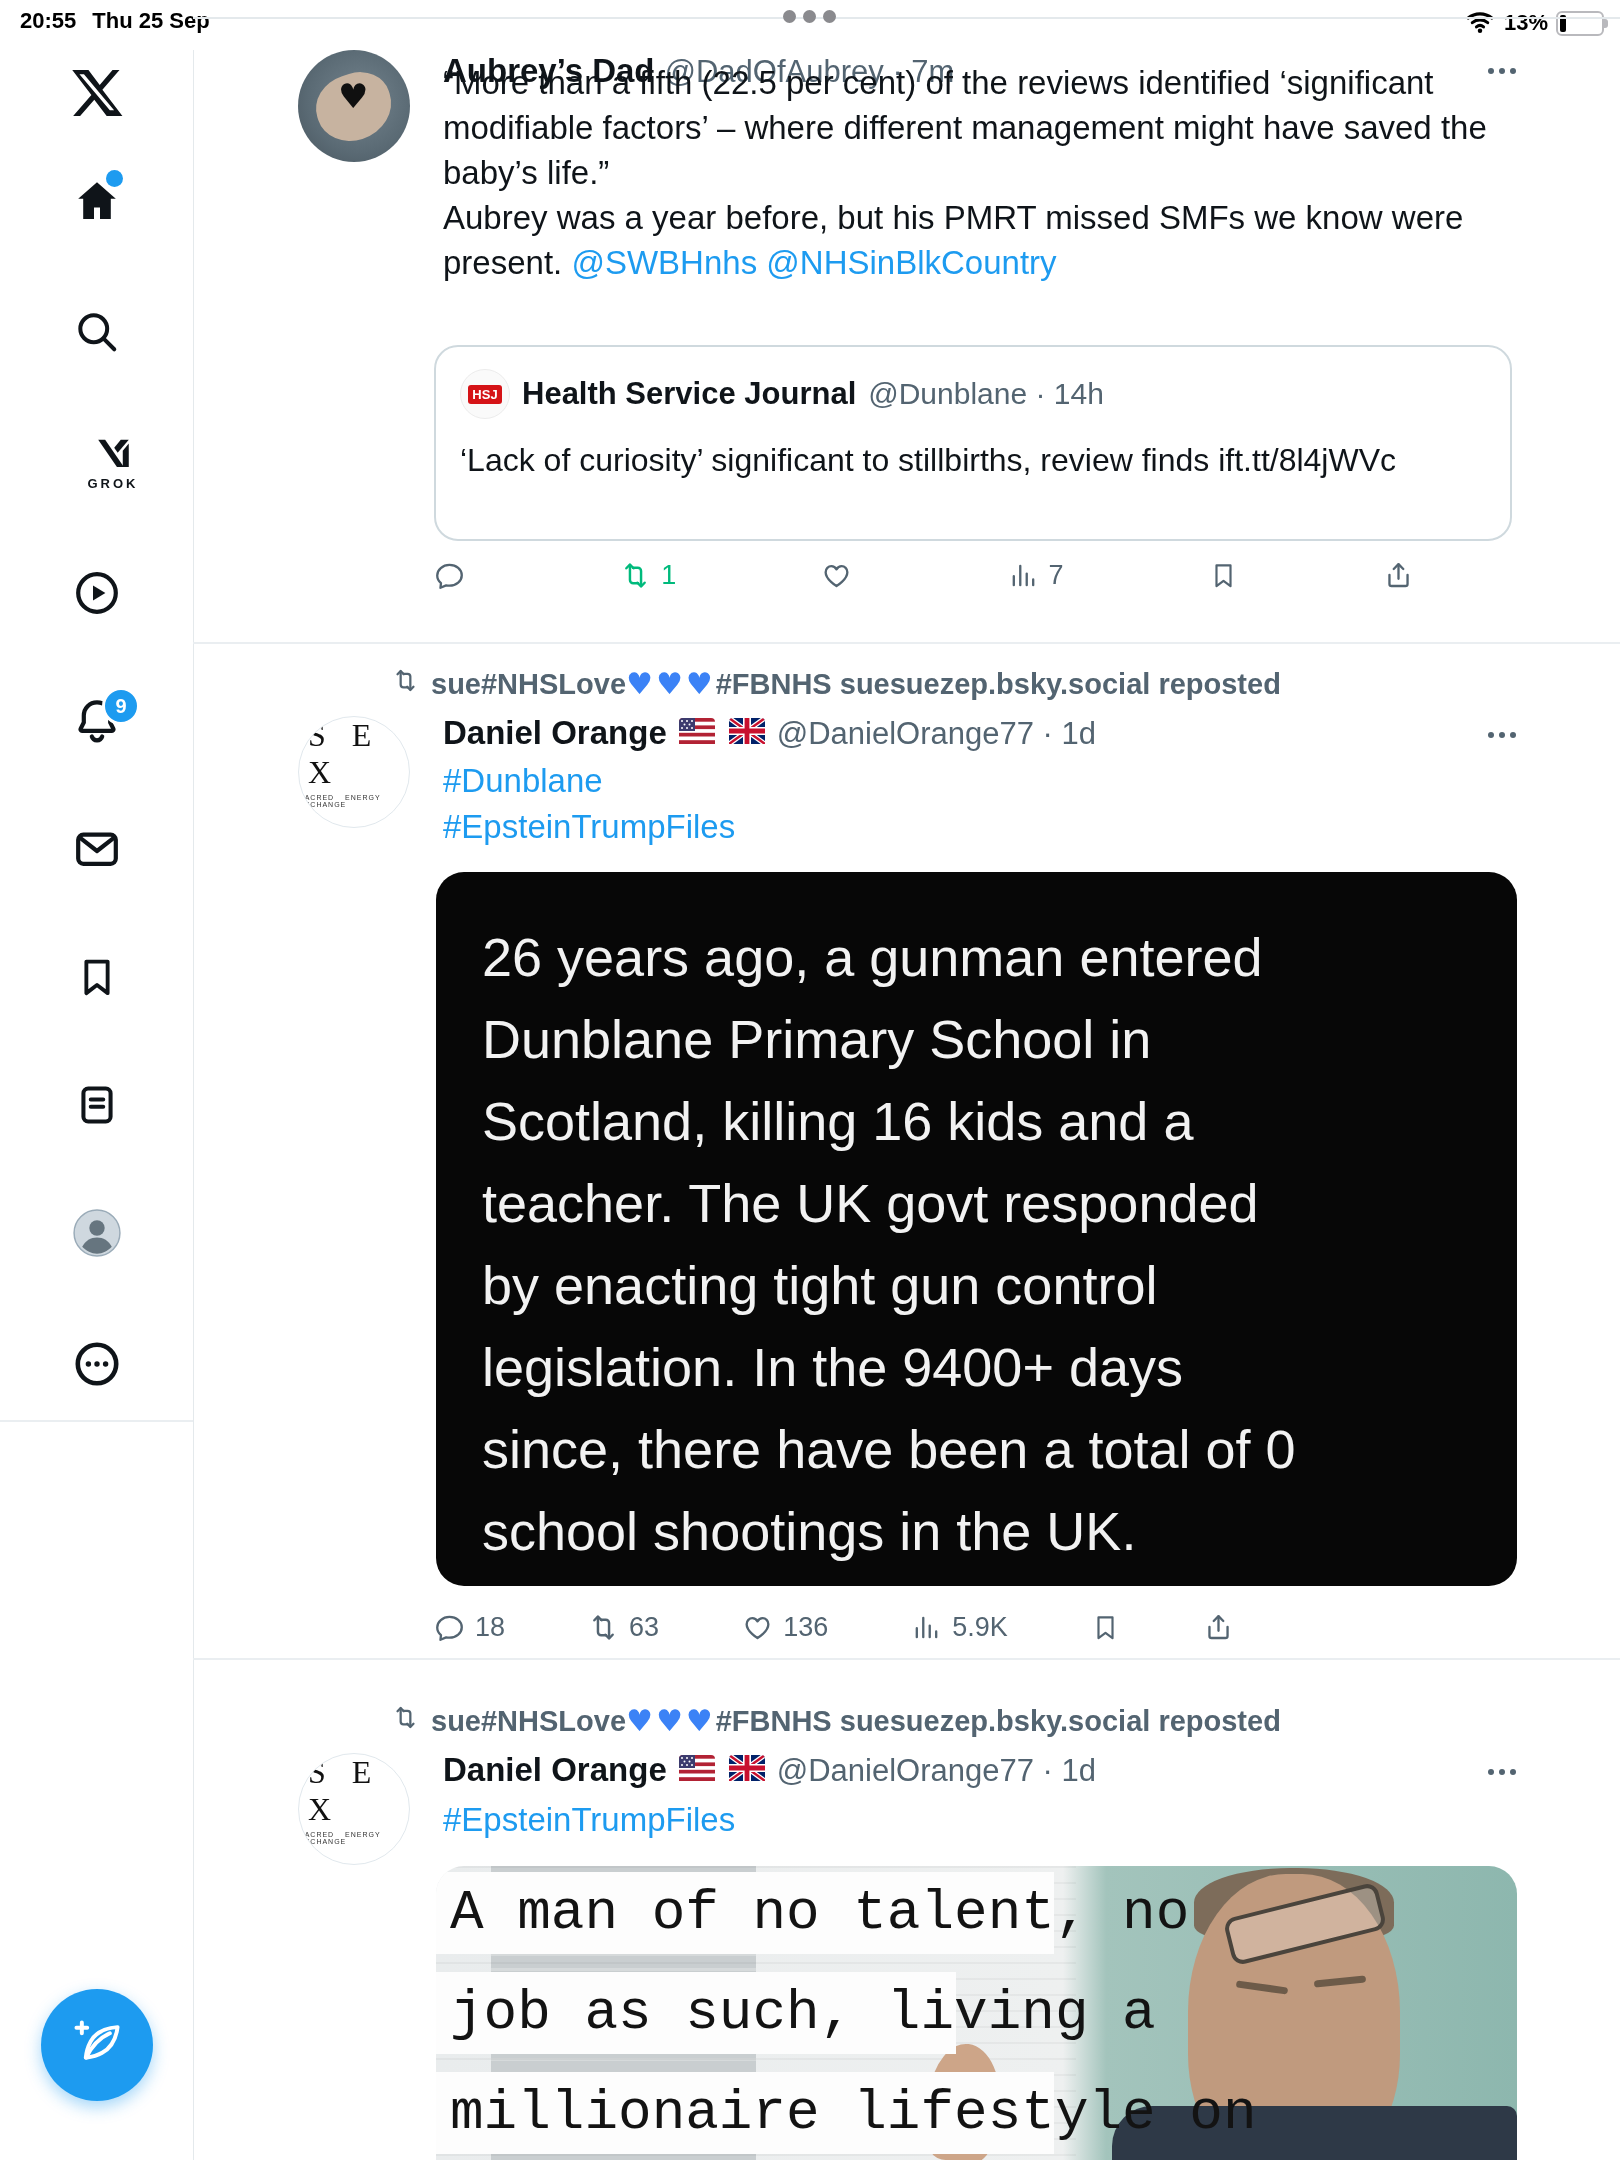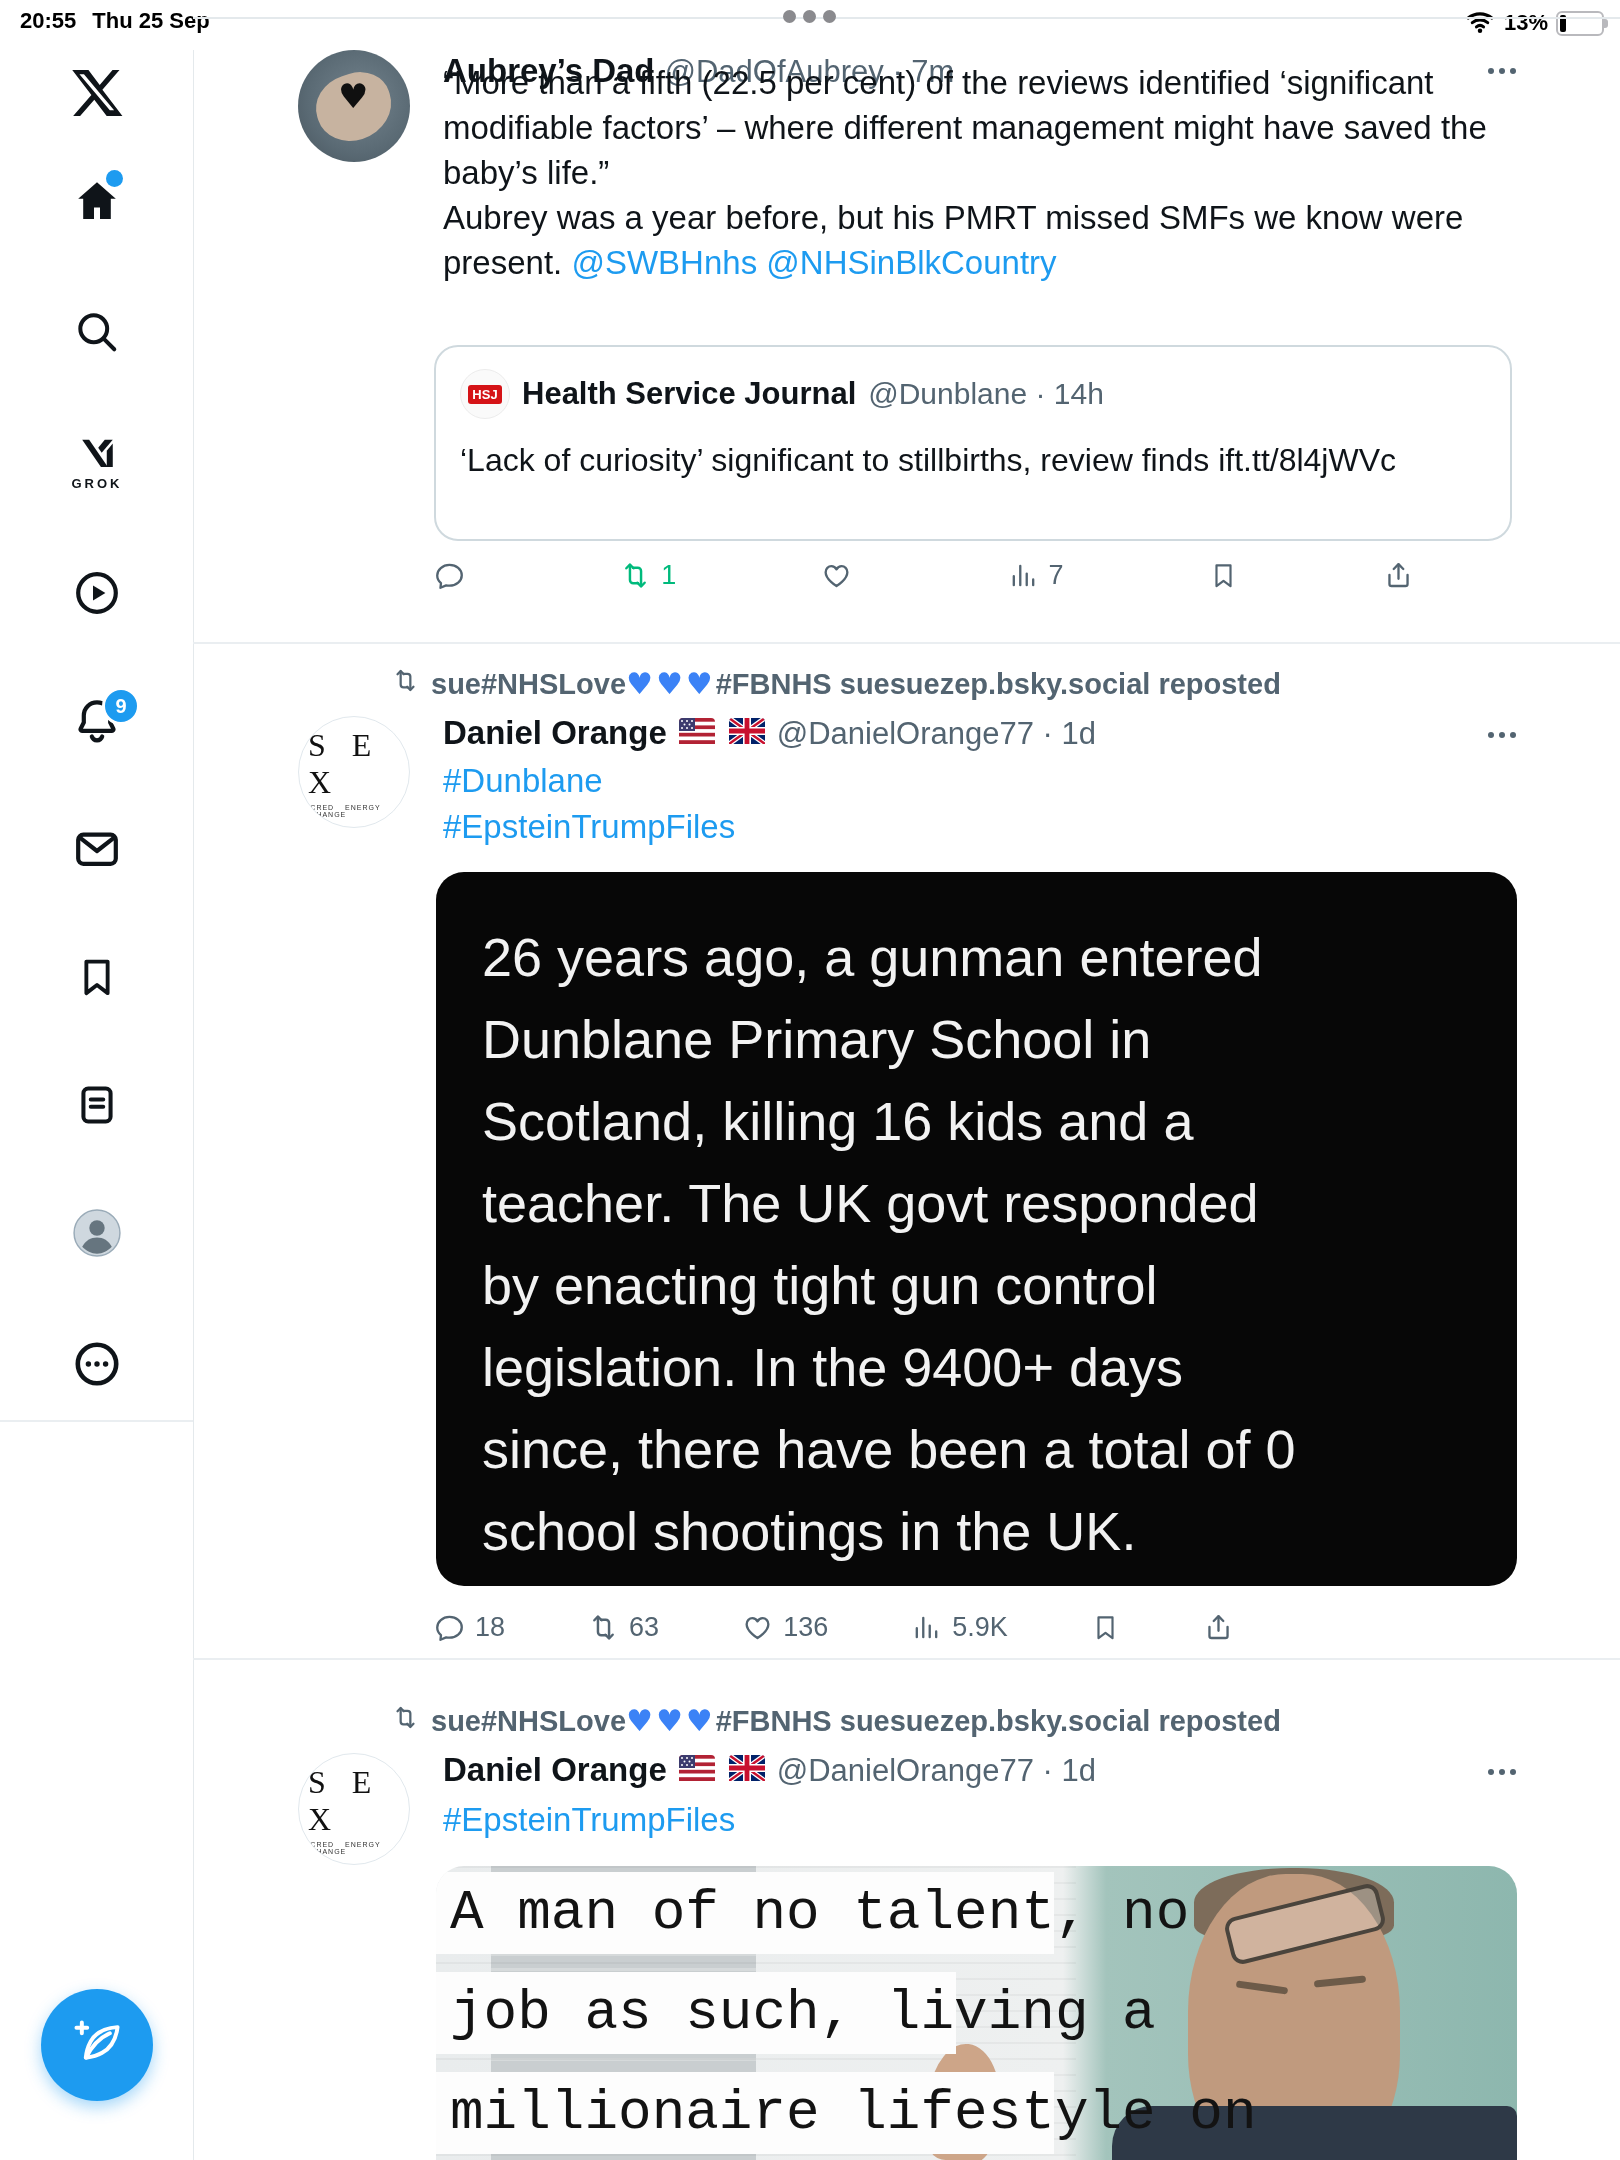--- a/index.html
+++ b/index.html
@@ -31,21 +31,21 @@
          color:#fff;font-size:20px;font-weight:600;display:flex;align-items:center;justify-content:center;border:3px solid #fff;}
   .home-dot{position:absolute;left:106px;top:170px;width:17px;height:17px;border-radius:50%;background:#1d9bf0;}
   .fab{left:41px;top:1989px;width:112px;height:112px;border-radius:50%;background:#1d9bf0;
        display:flex;align-items:center;justify-content:center;box-shadow:0 6px 16px rgba(29,155,240,.4);}
 
   
   .avatar{width:112px;height:112px;border-radius:50%;overflow:hidden;}
   .avatar-hand{background:radial-gradient(circle at 55% 45%,#74848e 0%,#5a6a74 60%,#47545d 100%);position:relative;}
   .avatar-hand .palm{position:absolute;left:18px;top:24px;width:76px;height:66px;background:#c7b3a0;border-radius:50% 45% 55% 50%;transform:rotate(-18deg);}
   .avatar-hand .heart{position:absolute;left:40px;top:26px;font-size:34px;color:#101010;font-family:"DejaVu Sans",sans-serif;}
-  .avatar-sex{background:#fff;border:1px solid #e1e8ed;box-sizing:border-box;display:flex;flex-direction:column;align-items:center;justify-content:center;}
+  .avatar-sex{background:#fff;border:1px solid #e1e8ed;box-sizing:border-box;display:flex;flex-direction:column;align-items:center;justify-content:flex-start;}
   .avatar-sex .sex{font-family:"Liberation Serif","DejaVu Serif",serif;font-size:32px;letter-spacing:9px;color:#111;margin-left:9px;}
   .avatar-sex .sexsub{font-size:7px;letter-spacing:1px;word-spacing:8px;color:#333;margin-top:3px;}
 
   .t-header{display:flex;align-items:baseline;gap:10px;white-space:nowrap;}
   .t-name{font-size:33px;font-weight:700;color:#0f1419;}
   .t-handle{font-size:31px;color:#536471;}
   .more-dots{display:flex;gap:5px;}
   .more-dots i{width:6px;height:6px;border-radius:50%;background:#536471;}
 
   .t-body{font-size:33px;line-height:45px;white-space:pre-wrap;width:1060px;color:#0f1419;}
@@ -136,21 +136,21 @@
         <path d="M12 2.6L2.6 10.9h2.5V21h5.4v-5.8h3v5.8h5.4V10.9h2.5z"></path>
       </svg>
   </div>
   <div class="abs home-dot"></div>
   <div class="abs side-item" style="left:97px;top:332px;">
     <svg width="46" height="46" viewBox="0 0 24 24" fill="none" stroke="#0f1419" stroke-width="2.1" stroke-linecap="round">
         <circle cx="10.3" cy="10.3" r="7"></circle>
         <path d="M15.6 15.6l5.4 5.4"></path>
       </svg>
   </div>
-  <div class="abs side-item" style="left:97px;top:462px;">
+  <div class="abs side-item" style="left:113px;top:462px;">
     <svg width="44" height="40" viewBox="0 0 24 22" fill="#0f1419">
         <path d="M3.6 3.5h3.8l10.3 14.9h-3.8z"></path>
         <path d="M20.4 3.5l-6.1 7.1-1.9-2.8 3.6-4.3z"></path>
         <path d="M17.1 9.5l3.3-4v12.9h-3.3z"></path>
       </svg>
     <span class="grok-label">GROK</span>
   </div>
   <div class="abs side-item" style="left:97px;top:593px;">
     <svg width="48" height="48" viewBox="0 0 24 24" fill="none" stroke="#0f1419" stroke-width="2.1">
         <circle cx="12" cy="12" r="9.4"></circle>

